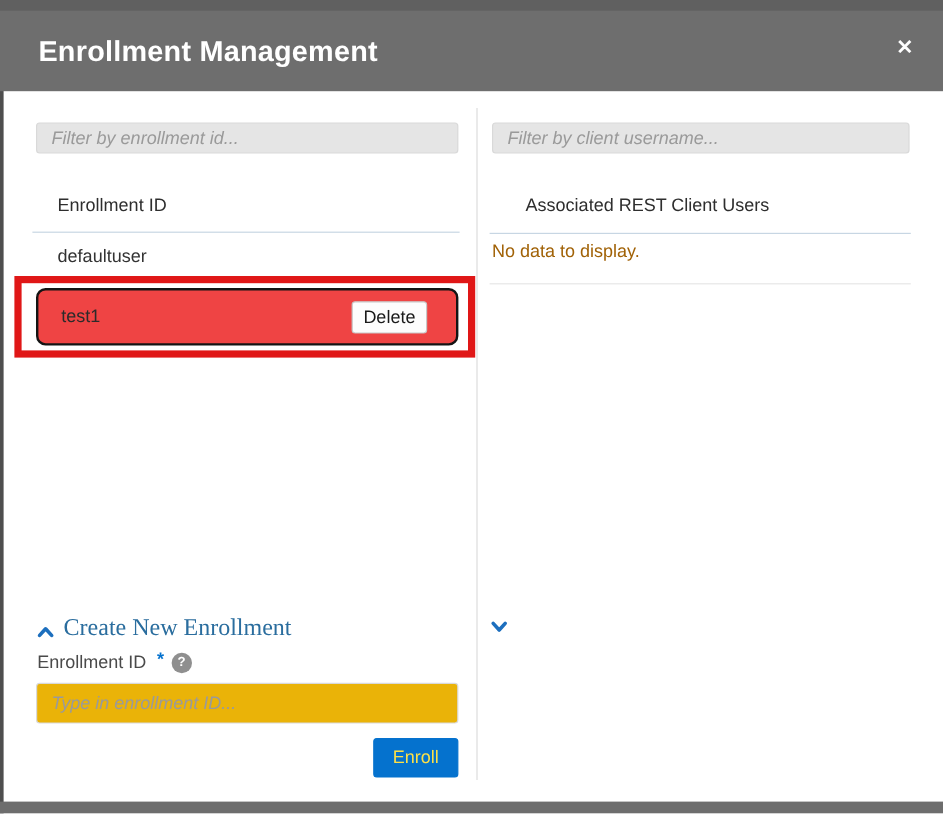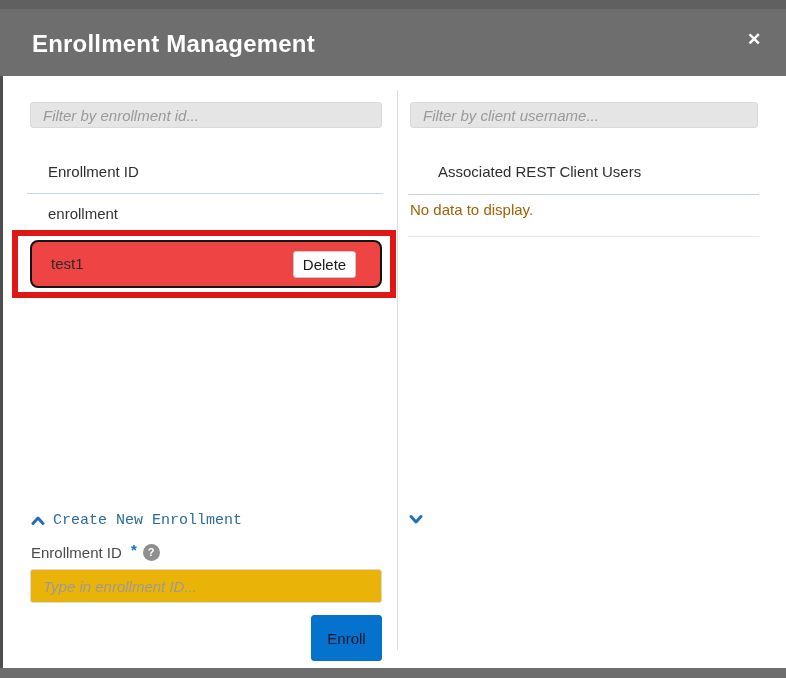--- a/index.html
+++ b/index.html
@@ -80,21 +80,21 @@
   .delete-btn {
     position:absolute; right:24px; top:9px; width:63px; height:27px;
     background:#fdfdfd; border:1px solid #c8c8c8; border-radius:3px;
     font-family:"Liberation Sans", sans-serif; font-size:15px; color:#1a1a1a; cursor:pointer;
   }
 
   
   .toggle-link {
     position:absolute; top:512px; display:flex; align-items:center; gap:8px;
     background:none; border:none; cursor:pointer;
-    font-family:Liberation Mono, monospace; font-size:15px; color:#2a6d9e;text-align:center;
+    font-family:Liberation Serif, serif; font-size:20px; color:#2a6d9e;text-align:center;
   }
   .toggle-left  { left:31px; }
   .toggle-right { left:409px; }
   .chev { width:14px; height:14px; display:inline-block; }
 
   
   .field-label-row { position:absolute; left:31px; top:544px; display:flex; align-items:center; gap:6px; }
   .field-label { font-size:15px; color:#4a4a4a; }
   .req-star { color:#0572ce; font-size:15px; font-weight:700; position:relative; top:-3px; margin-left:3px; }
   .help-badge {
@@ -103,23 +103,23 @@
     cursor:pointer; padding:0; font-family:"Liberation Sans", sans-serif;
   }
   .new-id-input {
     position:absolute; left:30px; top:569px; width:352px; height:34px;
     border:1px solid #d9d9d9; border-radius:3px; background:#eab308;
     font-family:"Liberation Sans", sans-serif;
     font-size:15px; font-style:italic; color:#555; padding:0 12px; outline:none;
   }
   .new-id-input::placeholder { color:#9a9a9a; font-style:italic; opacity:1; }
   .enroll-btn {
-    position:absolute; left:311px; top:615px; width:71px; height:46px;
+    position:absolute; left:311px; top:615px; width:71px; height:33px;
     background:#0572ce; border:1px solid #0572ce; border-radius:3px;
-    color:#0f172a; font-family:"Liberation Sans", sans-serif; font-size:15px; cursor:pointer;
+    color:#fde047; font-family:"Liberation Sans", sans-serif; font-size:15px; cursor:pointer;
   }
 
   
   .dlg-footer { position:absolute; left:0; bottom:0; width:786px; height:10px; background:#6d6d6d; }
 </style>
 </head>
 <body>
 
 <div class="stage">
 
@@ -132,21 +132,21 @@
     </button>
   </div>
 
   <div class="v-divider"></div>
 
   <input class="filter-input filter-left" type="text" placeholder="Filter by enrollment id..." style="">
 
   <div class="col-header col-header-left">Enrollment ID</div>
   <div class="header-rule rule-left"></div>
 
-  <div class="row-plain">enrollment</div>
+  <div class="row-plain">defaultuser</div>
 
   <div class="annotation-box"></div>
   <div class="selected-row">
     <span class="selected-row-label">test1</span>
     <button class="delete-btn">Delete</button>
   </div>
 
   <input class="filter-input filter-right" type="text" placeholder="Filter by client username..." style="">
 
   <div class="col-header col-header-right">Associated REST Client Users</div>

